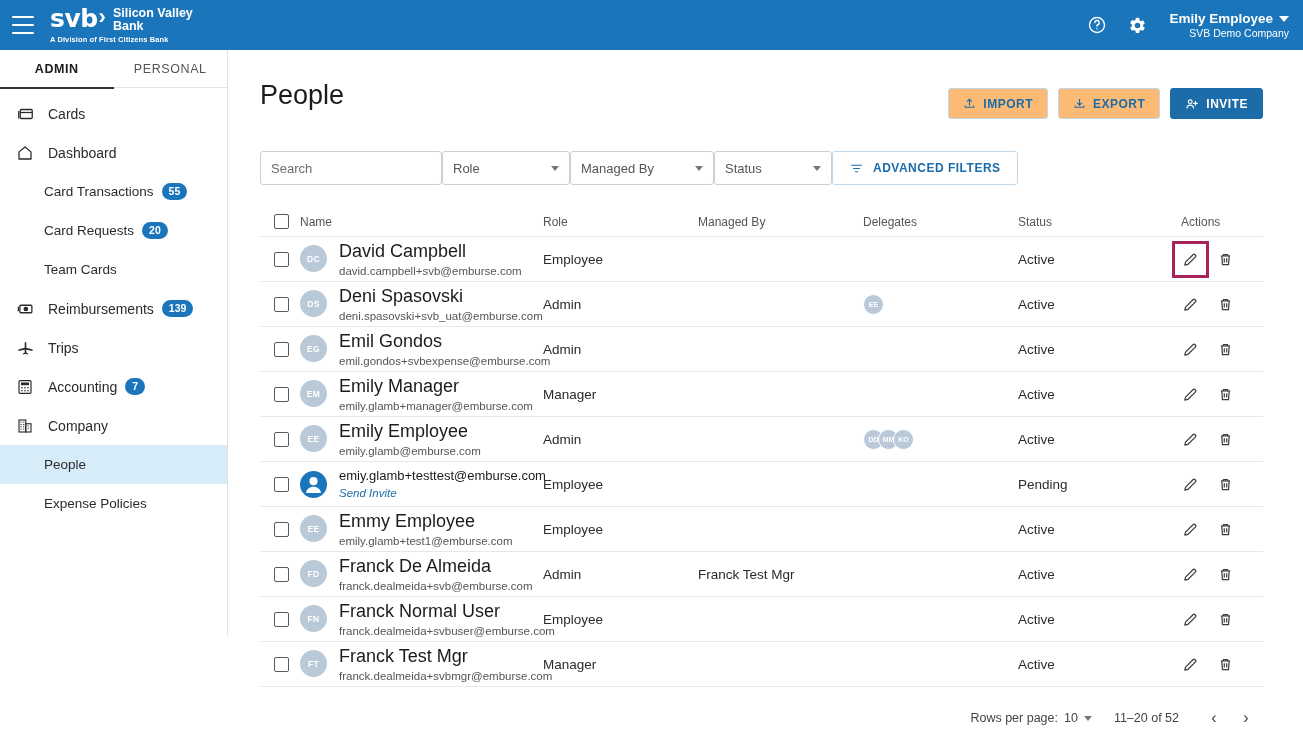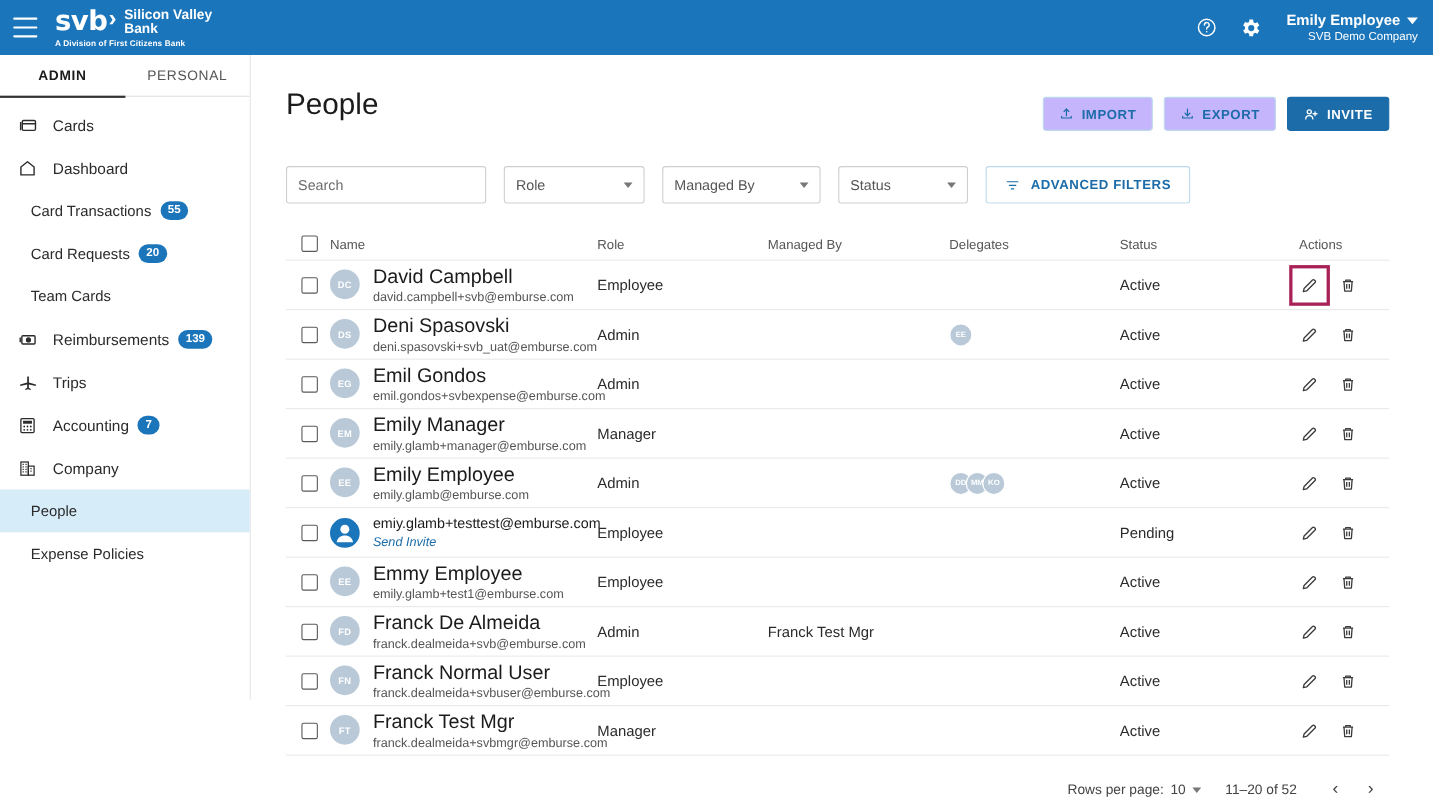--- a/index.html
+++ b/index.html
@@ -38,35 +38,35 @@
   .body { flex: 1; display: flex; min-height: 0; }
 
   
   .sidebar { width: 228px; flex: 0 0 228px; background: #ffffff; border-right: 1px solid #e2e2e2; display: flex; flex-direction: column; }
   .side-tabs { display: flex; height: 38px; border-bottom: 1px solid #e2e2e2; }
   .side-tab { flex: 1; display: flex; align-items: center; justify-content: center; font-size: 12.5px; letter-spacing: 0.6px; color: #555; cursor: pointer; position: relative; height: 38px; }
   .side-tab.active { color: #1b1b1b; font-weight: 600; }
   .side-tab.active::after { content: ""; position: absolute; left: 0; right: 0; bottom: -1px; height: 2px; background: #333; }
   .nav { padding-top: 6px; }
   .nav-item { height: 39px; display: flex; align-items: center; padding-left: 14px; cursor: pointer; font-size: 14px; color: #2b2b2b; }
-  .nav-item.sub { padding-left: 28px; font-size: 13.5px; }
+  .nav-item.sub { padding-left: 44px; font-size: 13.5px; }
   .nav-item.active { background: #d6ecf9; }
   .nav-ico { width: 22px; height: 20px; margin-right: 12px; display: flex; align-items: center; justify-content: center; flex: 0 0 22px; }
   .badge { margin-left: 8px; background: #1b75ba; color: #fff; font-size: 10.5px; border-radius: 9px; padding: 2px 7px; line-height: 1.25; font-weight: 600; }
 
   
   .main { flex: 1; background: #ffffff; padding: 30px 40px 0 32px; min-width: 0; position: relative; }
   .page-head { display: flex; align-items: flex-start; }
   .page-title { font-size: 27px; font-weight: 400; color: #1b1b1b; }
   .head-actions { margin-left: auto; display: flex; gap: 10px; padding-top: 8px; }
-  .btn { height: 31px; display: flex; align-items: center; gap: 7px; padding: 0 14px; border-radius: 3px; font-size: 12px; font-weight: 600; letter-spacing: 0.5px; cursor: pointer; background: #c4b5fd; border: 1px solid #bcd9ec; color: #1b6ca8; }
+  .btn { height: 31px; display: flex; align-items: center; gap: 7px; padding: 0 14px; border-radius: 3px; font-size: 12px; font-weight: 600; letter-spacing: 0.5px; cursor: pointer; background: #fdba74; border: 1px solid #bcd9ec; color: #1b6ca8; }
   .btn.primary { background: #1b6ca8; color: #fff; border-color: #1b6ca8; align-items: center; }
 
   
-  .filters { display: flex; align-items: center; gap: 16px; margin-top: 32px; }
+  .filters { display: flex; align-items: center; margin-top: 32px; }
   .search-box { width: 182px; height: 34px; border: 1px solid #cfcfcf; border-radius: 3px; display: flex; align-items: center; padding: 0 10px; }
   .search-box input { border: none; outline: none; flex: 1; font-size: 13px; color: #444; font-family: "Liberation Sans", sans-serif; background: transparent; }
   .search-box input::placeholder { color: #6c6c6c; }
   .select { height: 34px; border: 1px solid #cfcfcf; border-radius: 3px; display: flex; align-items: center; padding: 0 10px; font-size: 13px; color: #555; cursor: pointer; }
   .sel-role { width: 128px; } .sel-managed { width: 144px; } .sel-status { width: 118px; }
   .sel-caret { margin-left: auto; width: 0; height: 0; border-left: 4.5px solid transparent; border-right: 4.5px solid transparent; border-top: 5.5px solid #777; }
   .adv-btn { height: 34px; display: flex; align-items: center; gap: 9px; padding: 0 16px; border: 1px solid #bcd9ec; border-radius: 3px; color: #1b6ca8; font-size: 12px; font-weight: 600; letter-spacing: 0.5px; cursor: pointer; background: #fff; }
 
   
   .table { margin-top: 22px; width: 100%; }

